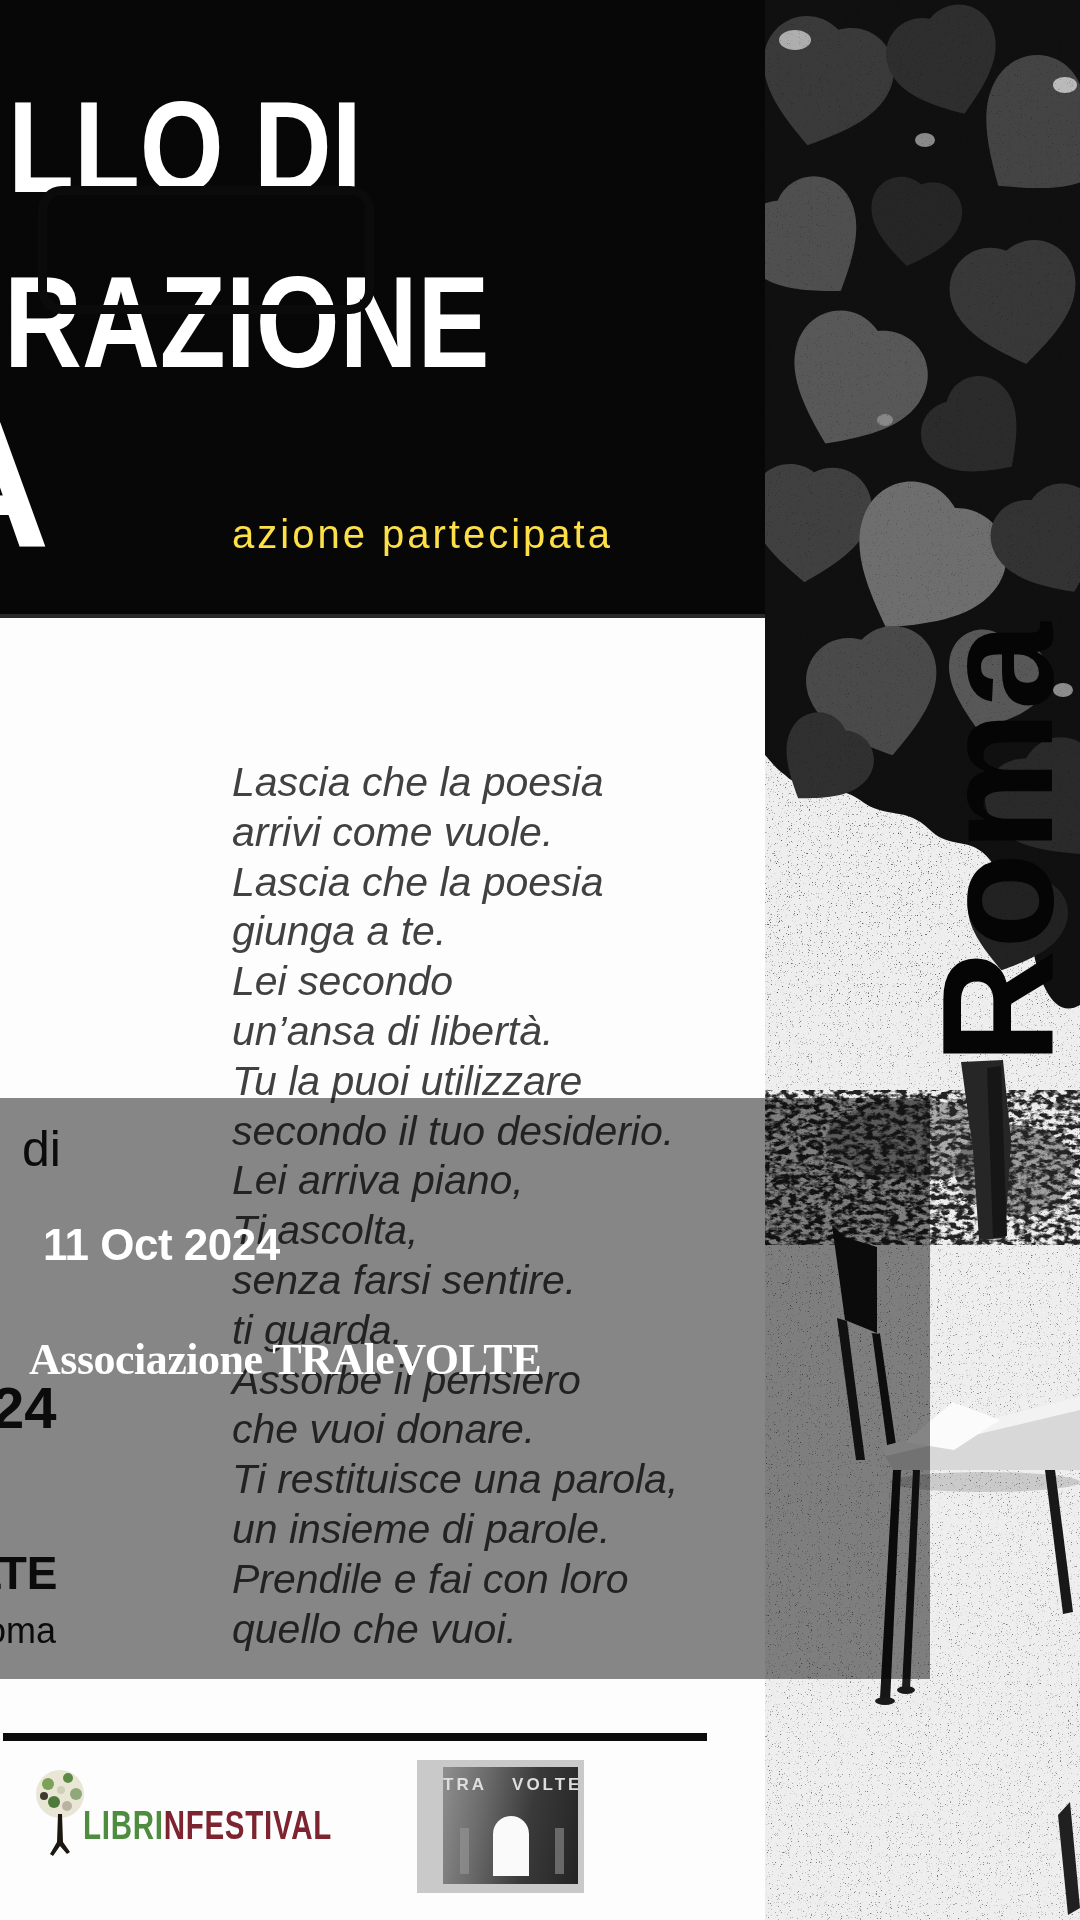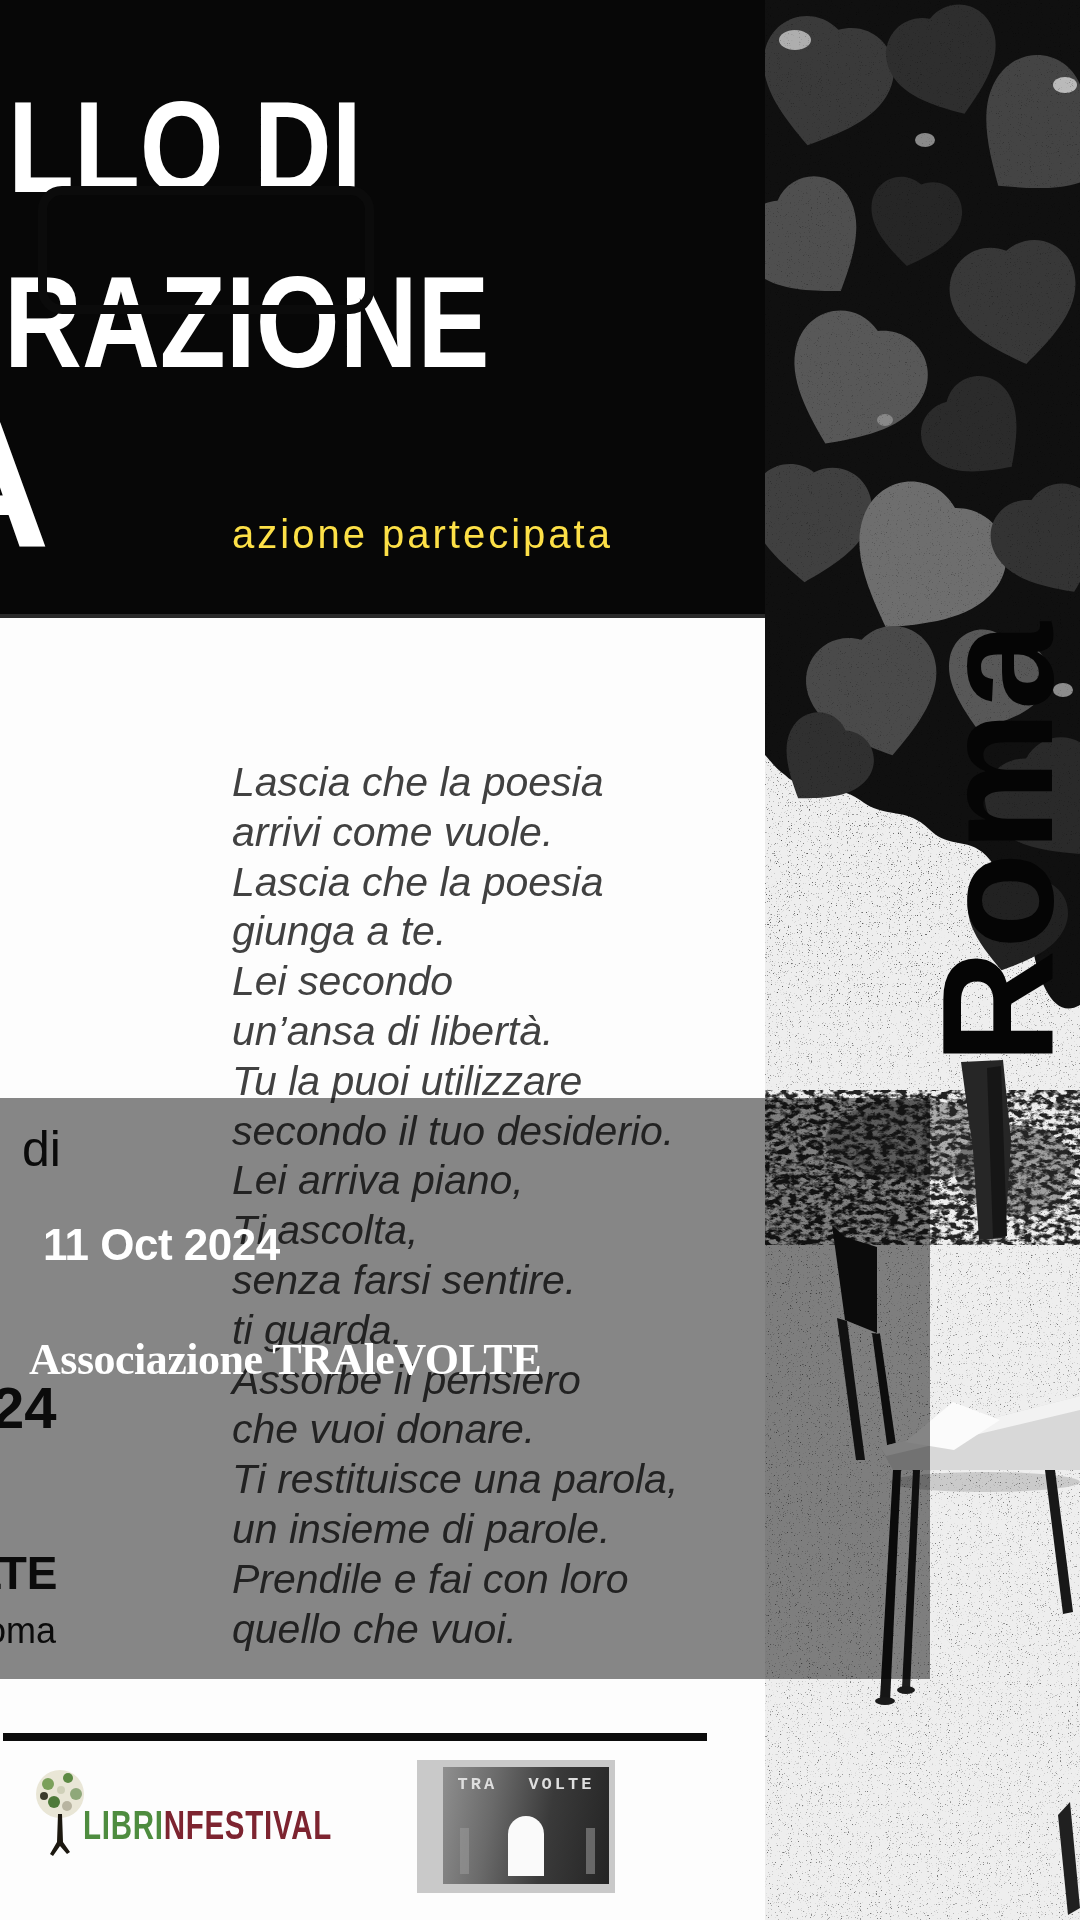--- a/index.html
+++ b/index.html
@@ -40,21 +40,21 @@
                 white-space:nowrap;}
   #overlay-date{left:43px;top:122px;}
   #overlay-org{left:29px;top:236px;font-family:Liberation Serif, serif;}
   
   #rule{position:absolute;left:3px;top:1733px;width:704px;height:8px;background:#0c0c0c;}
   #tree{position:absolute;left:34px;top:1764px;}
   #librinfestival{position:absolute;left:83px;top:1802px;font-weight:700;font-size:41px;
                   transform:scaleX(0.72);transform-origin:left top;white-space:nowrap;letter-spacing:1px;}
   #librinfestival .green{color:var(--lf-green,#4e8c3f);}
   #librinfestival .red{color:var(--lf-red,#7d2430);}
-  #arch-logo{position:absolute;left:417px;top:1760px;width:198px;height:133px;background:#c9c9c9;font-family:Liberation Mono, monospace;}
+  #arch-logo{position:absolute;left:417px;top:1760px;width:167px;height:133px;background:#c9c9c9;}
   #arch-inner{position:absolute;left:26px;top:7px;right:6px;bottom:9px;
               background:linear-gradient(100deg,#8f8f8f 0%,#6a6a6a 30%,#3a3a3a 62%,#242424 100%);
               overflow:hidden;}
   #arch-words{position:absolute;left:0;right:0;top:8px;text-align:center;color:#dedede;
               font-size:17px;font-weight:700;letter-spacing:3px;word-spacing:18px;white-space:nowrap;}
   #arch-door{position:absolute;left:50%;bottom:8px;transform:translateX(-50%);width:36px;height:60px;
              background:#fafafa;border-radius:18px 18px 0 0;}
   .arch-slit{position:absolute;bottom:10px;width:9px;height:46px;background:#9a9a9a;opacity:.55;}
   #slit-l{left:17px;} #slit-r{right:14px;}
 </style>

